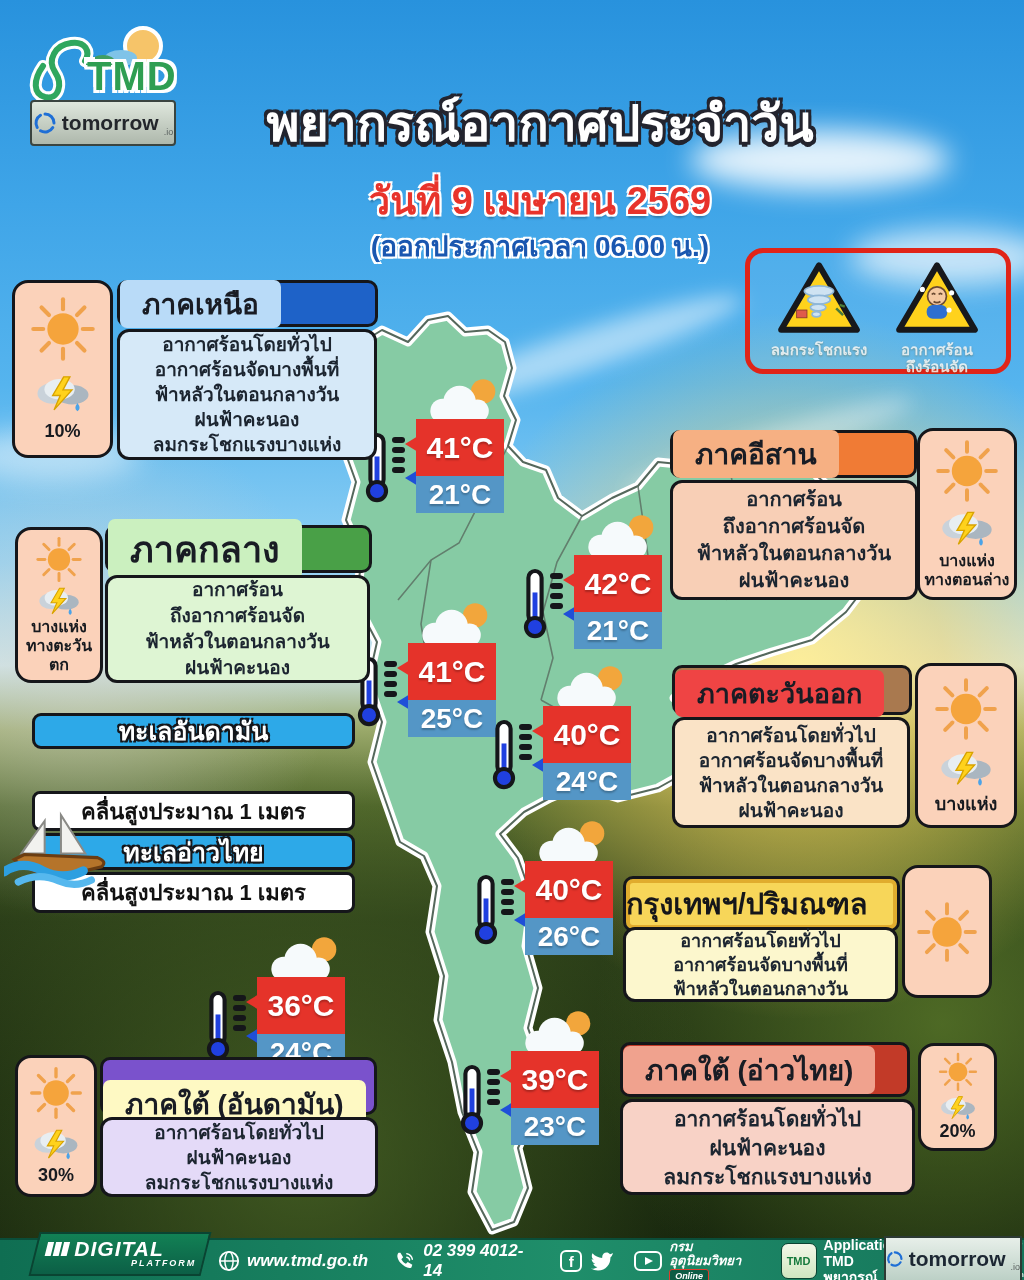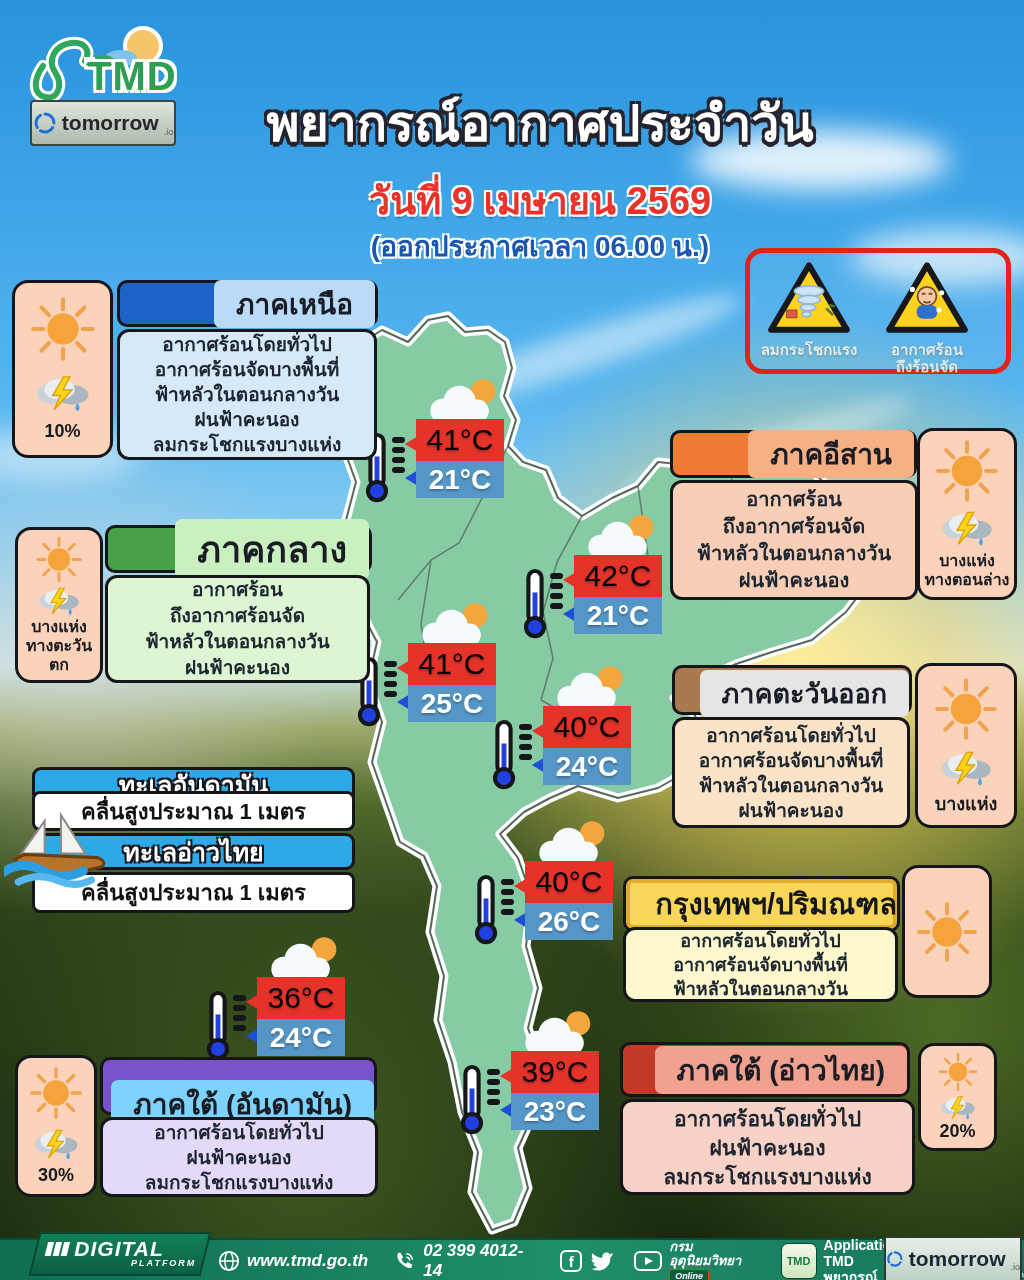--- a/index.html
+++ b/index.html
@@ -29,67 +29,67 @@
   #tmd-logo{left:25px;top:18px;width:170px;height:84px;}
   #tmd-logo .tmd-text{position:absolute;left:62px;top:36px;font-size:40px;font-weight:900;color:#2f9e52;letter-spacing:1px;
     text-shadow:-3px -3px 0 #fff,3px -3px 0 #fff,-3px 3px 0 #fff,3px 3px 0 #fff;}
   #tomorrow-badge{left:30px;top:100px;width:142px;height:42px;border:2px solid #3a4440;border-radius:4px;
     background:linear-gradient(180deg,#dfe7dd,#aeb8ac);display:flex;align-items:center;justify-content:center;gap:5px;}
   #tomorrow-badge .t-label{font-size:21px;font-weight:800;color:#23262b;}
   #tomorrow-badge .t-suffix{font-size:9px;color:#5a6160;align-self:flex-end;margin-bottom:7px;}
 
   
   #warning-box{left:745px;top:248px;width:266px;height:126px;border:5px solid #e02418;border-radius:18px;
-    background:rgba(255,255,255,.06);display:flex;flex-wrap:wrap;justify-content:flex-start;padding-top:6px;box-sizing:border-box;}
+    background:rgba(255,255,255,.06);display:flex;flex-wrap:wrap;justify-content:center;padding-top:6px;box-sizing:border-box;}
   .warn-col{width:118px;text-align:center;}
   .warn-caption{font-size:15px;font-weight:800;color:rgba(255,255,255,.8);line-height:17px;white-space:pre-line;
     text-shadow:0 1px 2px rgba(90,70,10,.4);}
 
   
-  .band{display:flex;align-items:center;justify-content:flex-end;border:3px solid #15161a;border-radius:10px;box-sizing:border-box;}
+  .band{display:flex;align-items:center;justify-content:flex-start;border:3px solid #15161a;border-radius:10px;box-sizing:border-box;}
   .band-inner{padding:2px 22px;border-radius:7px;font-weight:900;color:#191c24;white-space:nowrap;}
   .body{border:3px solid #15161a;border-radius:12px;box-sizing:border-box;display:flex;align-items:center;justify-content:center;
     text-align:center;font-weight:700;color:#1c2530;white-space:pre-line;}
   .icon-panel{border:3px solid #15161a;border-radius:16px;background:#fbd2ba;box-sizing:border-box;
     display:flex;flex-direction:column;align-items:center;justify-content:space-evenly;padding:6px 2px;}
   .icon-panel .caption{font-size:18px;font-weight:900;color:#171a1f;text-align:center;line-height:21px;white-space:pre-line;}
 
   .band-north{background:#1e62c8;} .band-north .band-inner{background:#b9dbf8;font-size:28px;}
   .body-north{background:#d6e9f8;font-size:19px;line-height:25px;}
   .band-central{background:#49a047;} .band-central .band-inner{background:#cbf0bf;font-size:36px;}
   .body-central{background:#def5d3;font-size:19px;line-height:26px;}
   .band-ne{background:#f07b35;} .band-ne .band-inner{background:#f6b083;font-size:28px;}
   .body-ne{background:#f8cfb6;font-size:20px;line-height:27px;}
-  .band-east{background:#a9794f;} .band-east .band-inner{background:#e5e5e5;font-size:27px;margin-top:7px;}
+  .band-east{background:#a9794f;} .band-east .band-inner{background:#ef4444;font-size:27px;margin-top:7px;}
   .body-east{background:#fae3c6;font-size:19px;line-height:25px;}
   .band-bkk{background:#f7d659;box-shadow:inset 0 0 0 4px #e0ac2e;font-size:29px;font-weight:900;color:#15161a;margin-top:9px;}
   .body-bkk{background:#fcf7cd;font-size:18px;line-height:24px;}
   .band-sgulf{background:#c23a28;} .band-sgulf .band-inner{background:#f0a28e;font-size:28px;}
   .body-sgulf{background:#f8d2c6;font-size:21px;line-height:29px;}
-  .band-sandaman{background:#7a52cc;} .band-sandaman .band-inner{background:#7dd3fc;font-size:28px;margin-top:36px;}
+  .band-sandaman{background:#7a52cc;} .band-sandaman .band-inner{background:#fef9c3;font-size:28px;margin-top:36px;}
   .body-sandaman{background:#e4daf8;font-size:19px;line-height:25px;}
 
   
   .sea-band{border:3px solid #15161a;border-radius:9px;background:#2da9e8;display:flex;align-items:center;justify-content:center;
     font-size:25px;font-weight:900;color:#fff;box-sizing:border-box;
     text-shadow:-2px -2px 0 #15161a,2px -2px 0 #15161a,-2px 2px 0 #15161a,2px 2px 0 #15161a;}
   .sea-box{border:3px solid #15161a;border-radius:8px;background:#fff;display:flex;align-items:center;justify-content:center;
     font-size:22px;font-weight:900;color:#111;box-sizing:border-box;}
 
   
   .marker{position:absolute;width:150px;height:84px;}
   .marker .cloudsun{position:absolute;left:60px;top:-54px;width:78px;z-index:1;}
   .marker .thermo{position:absolute;left:0;top:0;width:28px;height:76px;z-index:2;}
   .ticks{position:absolute;left:29px;top:7px;display:flex;flex-direction:column;gap:4px;z-index:2;}
   .ticks i{display:block;width:13px;height:6px;background:#15161a;border-radius:3px;}
   .arrow{position:absolute;width:0;height:0;border-top:11px solid transparent;border-bottom:11px solid transparent;z-index:2;}
   .arrow-max{left:42px;top:3px;border-right:18px solid #e5332a;}
   .arrow-min{left:42px;top:37px;border-right:18px solid #1f4fd8;}
   .temp-labels{position:absolute;left:53px;top:-11px;width:88px;z-index:2;}
-  .temp-max{height:42px;background:#e5332a;color:#000000;font-size:30px;font-weight:400;display:flex;align-items:center;justify-content:center;
+  .temp-max{height:57px;background:#e5332a;color:#ffffff;font-size:30px;font-weight:700;display:flex;align-items:center;justify-content:center;
     text-shadow:0 2px 2px rgba(0,0,0,.25);}
   .temp-min{height:37px;background:#5496c6;color:#fff;font-size:28px;font-weight:900;display:flex;align-items:center;justify-content:center;
     text-shadow:0 2px 2px rgba(0,0,0,.25);}
 
   
   #footer-bar{left:0;top:1238px;width:1024px;height:42px;background:linear-gradient(90deg,#0f6e52,#1f8e6a 55%,#15745a);
     border-top:2px solid #0a4e3a;display:flex;align-items:center;color:#fff;}
   #digital-logo{position:absolute;left:34px;top:-8px;width:172px;height:44px;transform:skewX(-14deg);
     background:linear-gradient(180deg,#128155,#0c5f46);border:2px solid #0a4432;box-sizing:border-box;}
   #digital-logo .unskew{transform:skewX(14deg);position:absolute;left:10px;top:3px;width:150px;}
@@ -359,21 +359,21 @@
     </svg>
   <div class="caption">30%</div>
 </div>
 <div class="abs band band-sandaman" style="left:100px;top:1057px;width:277px;height:58px;z-index:4">
   <span class="band-inner">ภาคใต้ (อันดามัน)</span>
 </div>
 <div class="abs body body-sandaman" style="left:100px;top:1117px;width:278px;height:80px;z-index:4">อากาศร้อนโดยทั่วไป
 ฝนฟ้าคะนอง
 ลมกระโชกแรงบางแห่ง</div>
 
-<div class="abs sea-band" style="left:32px;top:767px;width:323px;height:36px;z-index:4">ทะเลอันดามัน</div>
+<div class="abs sea-band" style="left:32px;top:713px;width:323px;height:36px;z-index:4">ทะเลอันดามัน</div>
 <div class="abs sea-box" style="left:32px;top:791px;width:323px;height:40px;z-index:4">คลื่นสูงประมาณ 1 เมตร</div>
 <div class="abs sea-band" style="left:32px;top:833px;width:323px;height:37px;z-index:4">ทะเลอ่าวไทย</div>
 <div class="abs sea-box" style="left:32px;top:872px;width:323px;height:41px;z-index:4">คลื่นสูงประมาณ 1 เมตร</div>
 <svg class="abs" style="left:4px;top:806px;z-index:5" width="122" height="88" viewBox="0 0 120 85">
   <polygon points="40,14 40,46 17,46" fill="#f2f2ef" stroke="#8a8a86" stroke-width="2"></polygon>
   <polygon points="56,8 56,46 80,46" fill="#f2f2ef" stroke="#8a8a86" stroke-width="2"></polygon>
   <path d="M10 52 Q32 70 62 67 L96 59 Q102 54 92 50 L20 47 Z" fill="#b5742a" stroke="#6b3d12" stroke-width="3"></path>
   <path d="M0 64 Q18 52 38 63 Q58 73 78 63" fill="none" stroke="#2d9fe0" stroke-width="9" stroke-linecap="round"></path>
   <path d="M14 74 Q34 64 54 73 Q70 80 86 72" fill="none" stroke="#56b8ee" stroke-width="7" stroke-linecap="round"></path>
 </svg>

